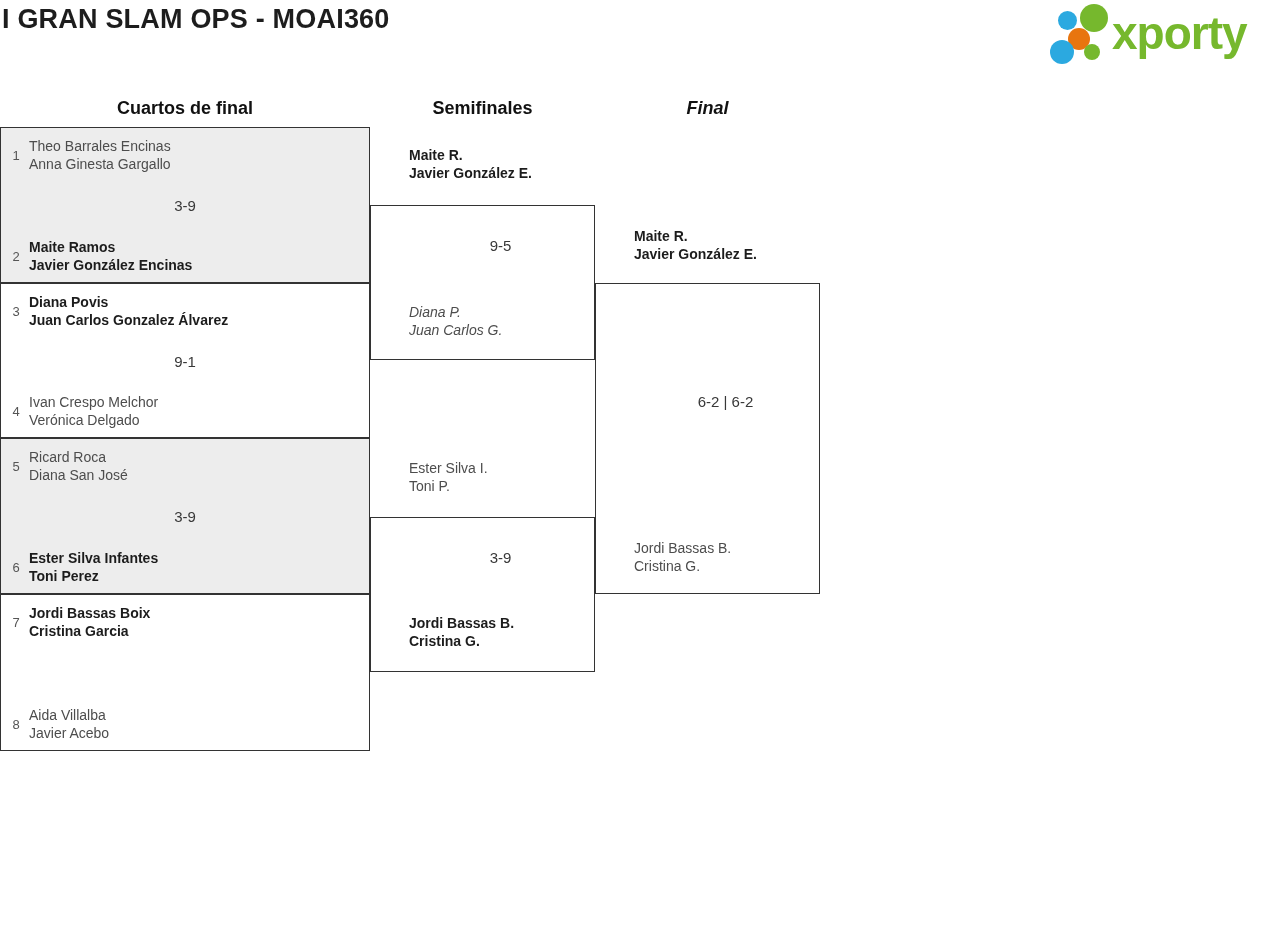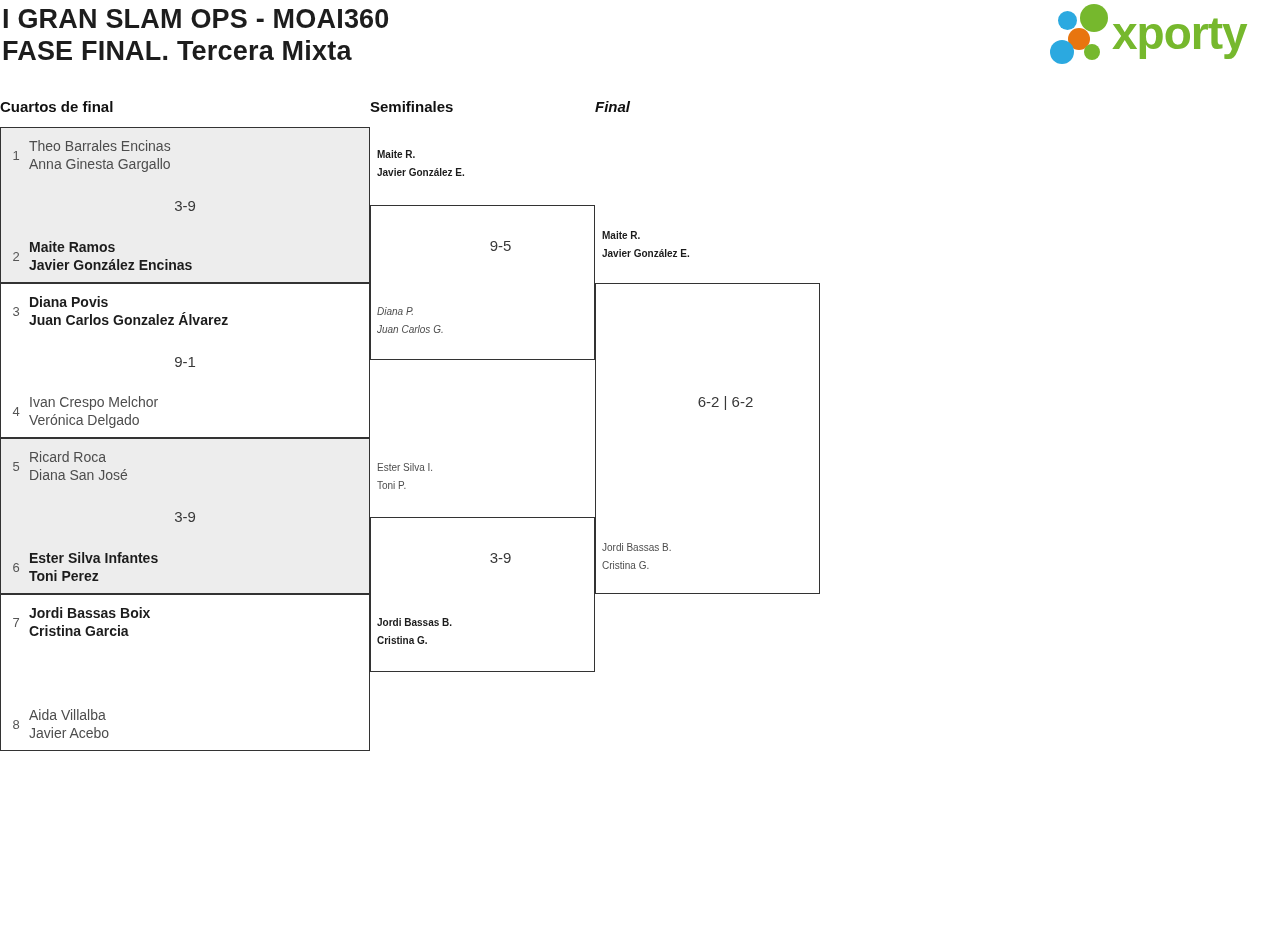--- a/index.html
+++ b/index.html
@@ -9,48 +9,47 @@
   
   .title{position:absolute;left:2px;font-size:27px;line-height:26px;font-weight:700;color:#1d1d1d;letter-spacing:.2px;}
   #title1{top:6px;}
   #title2{top:38px;}
 
   
   .dot{position:absolute;border-radius:50%;}
   #logo-text{position:absolute;left:1112px;top:2px;font-size:46px;line-height:62px;font-weight:700;color:#76b82d;letter-spacing:-1px;}
 
   
-  .col-header{position:absolute;top:98px;text-align:left;font-size:15px;font-weight:600;color:#111;}
+  .col-header{position:absolute;top:98px;text-align:center;font-size:18px;font-weight:600;color:#111;}
 
   
   .qf{position:absolute;left:0;width:370px;border:1px solid #333;box-sizing:border-box;background:#fff;}
   .qf.alt{background:#ededed;}
   .trow{position:absolute;left:8px;display:flex;align-items:center;gap:6px;}
   .trow.top{top:9px;}
   .trow.bottom{bottom:8px;}
   .seed{min-width:14px;text-align:center;font-size:13px;color:#555;}
   .names{font-size:14px;line-height:18px;}
   .names.loser{color:#4d4d4d;font-weight:400;}
   .names.winner{color:#1c1c1c;font-weight:700;}
   .qf .score{position:absolute;left:0;right:0;top:50%;transform:translateY(-50%);text-align:center;font-size:15px;color:#383838;}
 
   
   .rbox{position:absolute;border:1px solid #333;box-sizing:border-box;background:transparent;}
-  .slot-names{position:absolute;font-size:10px;line-height:18px;width:215px;}
+  .slot-names{position:absolute;font-size:14px;line-height:18px;width:215px;margin-left:32px;}
   .slot-names.loser{color:#4d4d4d;font-weight:400;}
   .slot-names.winner{color:#1c1c1c;font-weight:700;}
   .rscore{position:absolute;width:261px;text-align:center;font-size:15px;color:#383838;}
 </style>
 </head>
 <body>
 
 <div id="stage">
 
   <div class="title" id="title1">I GRAN SLAM OPS - MOAI360</div>
-  <div class="title" id="title2">FASE FINAL. Tercera Mixta</div>
 
   <div>
     <span class="dot" style="left:1058px;top:11px;width:19px;height:19px;background:#2ba9e0;"></span>
     <span class="dot" style="left:1080px;top:4px;width:28px;height:28px;background:#76b82d;"></span>
     <span class="dot" style="left:1068px;top:28px;width:22px;height:22px;background:#e8750f;"></span>
     <span class="dot" style="left:1050px;top:40px;width:24px;height:24px;background:#2ba9e0;"></span>
     <span class="dot" style="left:1084px;top:44px;width:16px;height:16px;background:#76b82d;"></span>
     <span id="logo-text">xporty</span>
   </div>
 

